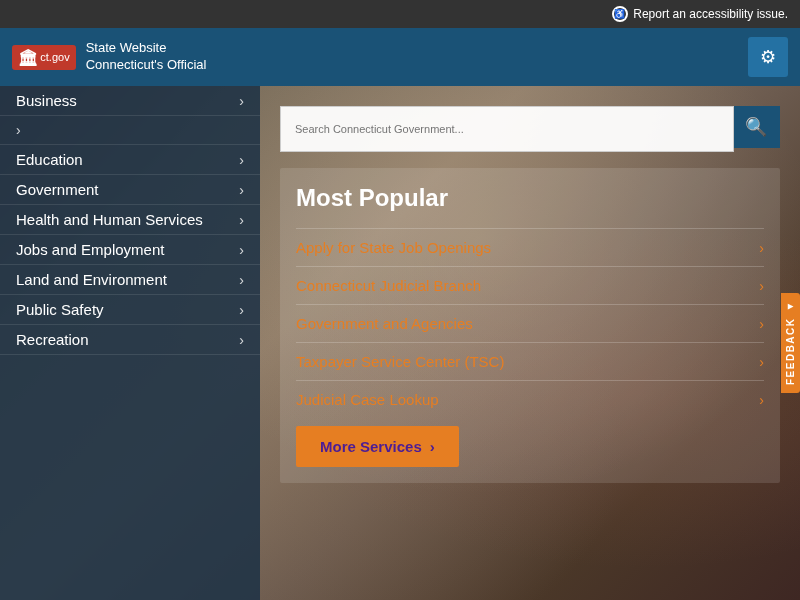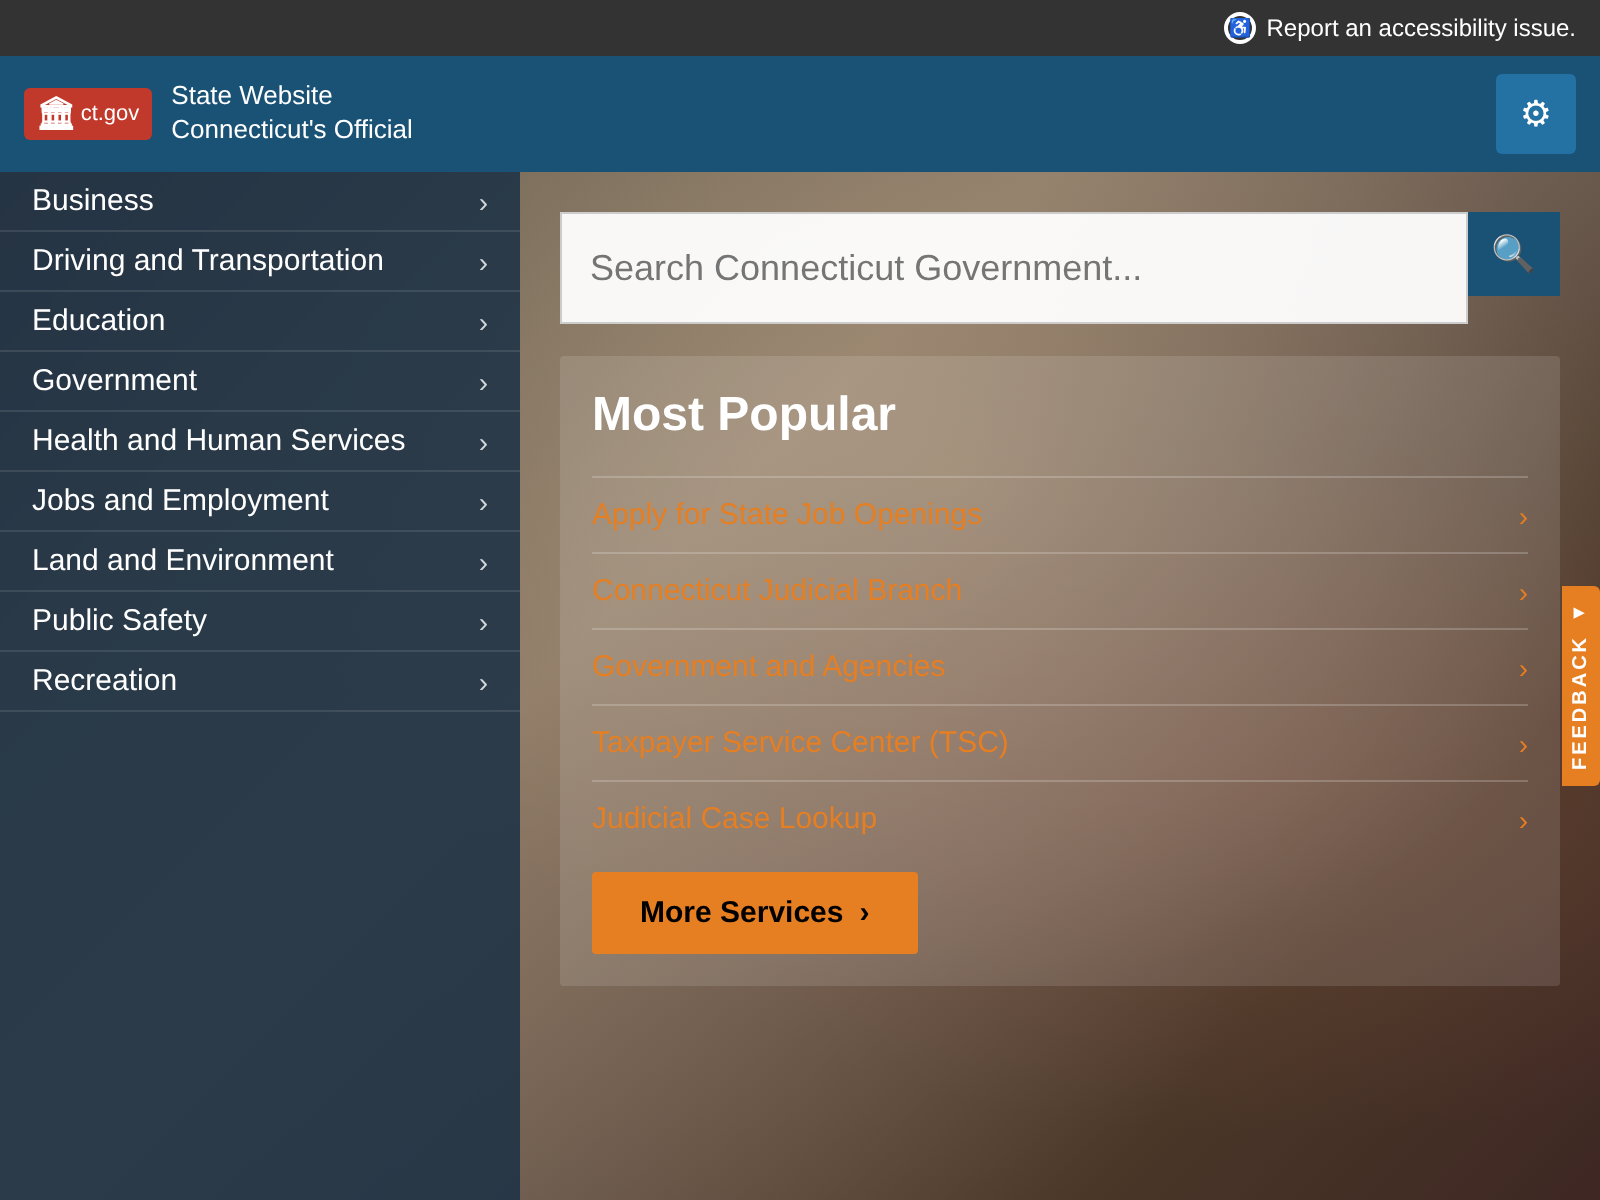--- a/index.html
+++ b/index.html
@@ -142,23 +142,23 @@
       gap: 16px;
     }
 
     
     .search-bar {
       display: flex;
       gap: 0;
     }
     .search-input {
       flex: 1;
-      height: 56px;
+      height: 46px;
       padding: 0 14px;
-      font-size: 18px;
+      font-size: 11px;
       border: 1px solid #ccc;
       background: rgba(255,255,255,0.95);
       outline: none;
       color: #555;
     }
     .search-btn {
       width: 46px;
       height: 42px;
       background: #1a5276;
       border: none;
@@ -198,21 +198,21 @@
       color: #e67e22;
       font-size: 14px;
     }
 
     
     .more-services-btn {
       display: inline-flex;
       align-items: center;
       gap: 8px;
       background: #e67e22;
-      color: #000000;
+      color: #4c1d95;
       border: none;
       padding: 12px 24px;
       font-size: 15px;
       font-weight: bold;
       cursor: pointer;
       border-radius: 2px;
       margin-top: 8px;
       align-self: flex-start;
     }
     
@@ -268,21 +268,20 @@
 
 <div class="main">
   <div class="bg-overlay"></div>
 
   <nav class="sidebar">
     <div class="nav-item">
       <span>Business</span>
       <span class="chevron">›</span>
     </div>
     <div class="nav-item">
-      <span>Driving and Transportation</span>
       <span class="chevron">›</span>
     </div>
     <div class="nav-item">
       <span>Education</span>
       <span class="chevron">›</span>
     </div>
     <div class="nav-item">
       <span>Government</span>
       <span class="chevron">›</span>
     </div>

